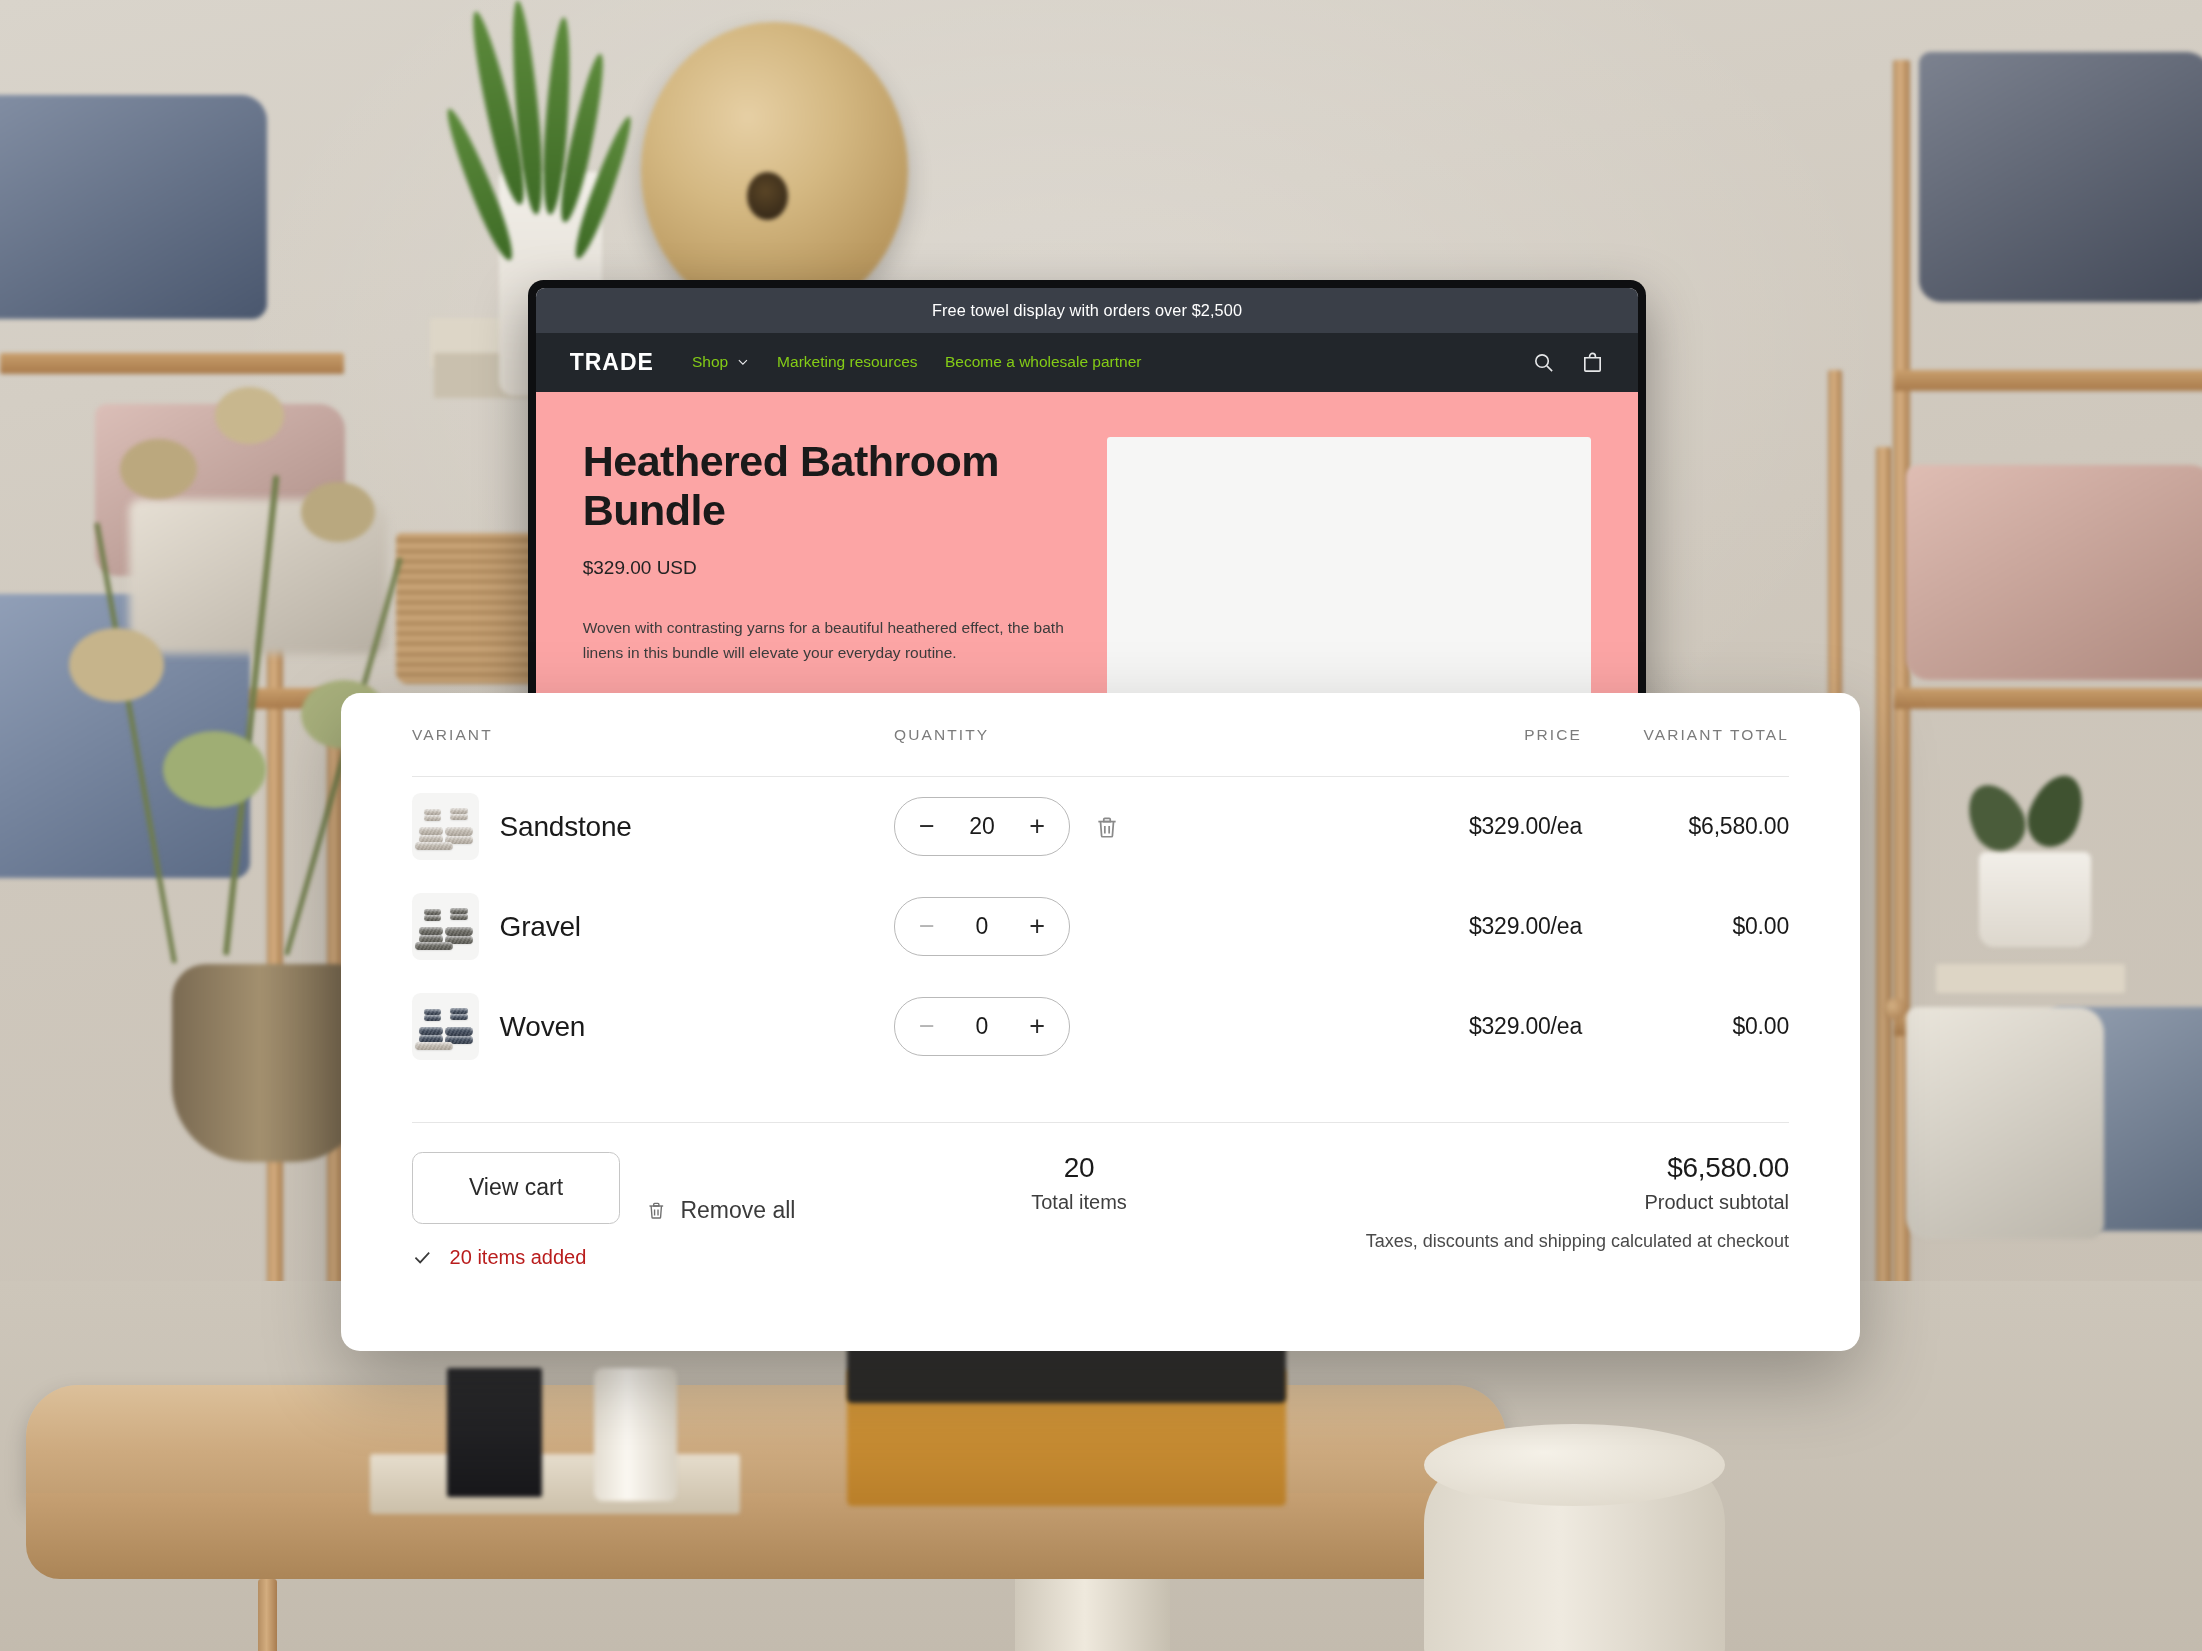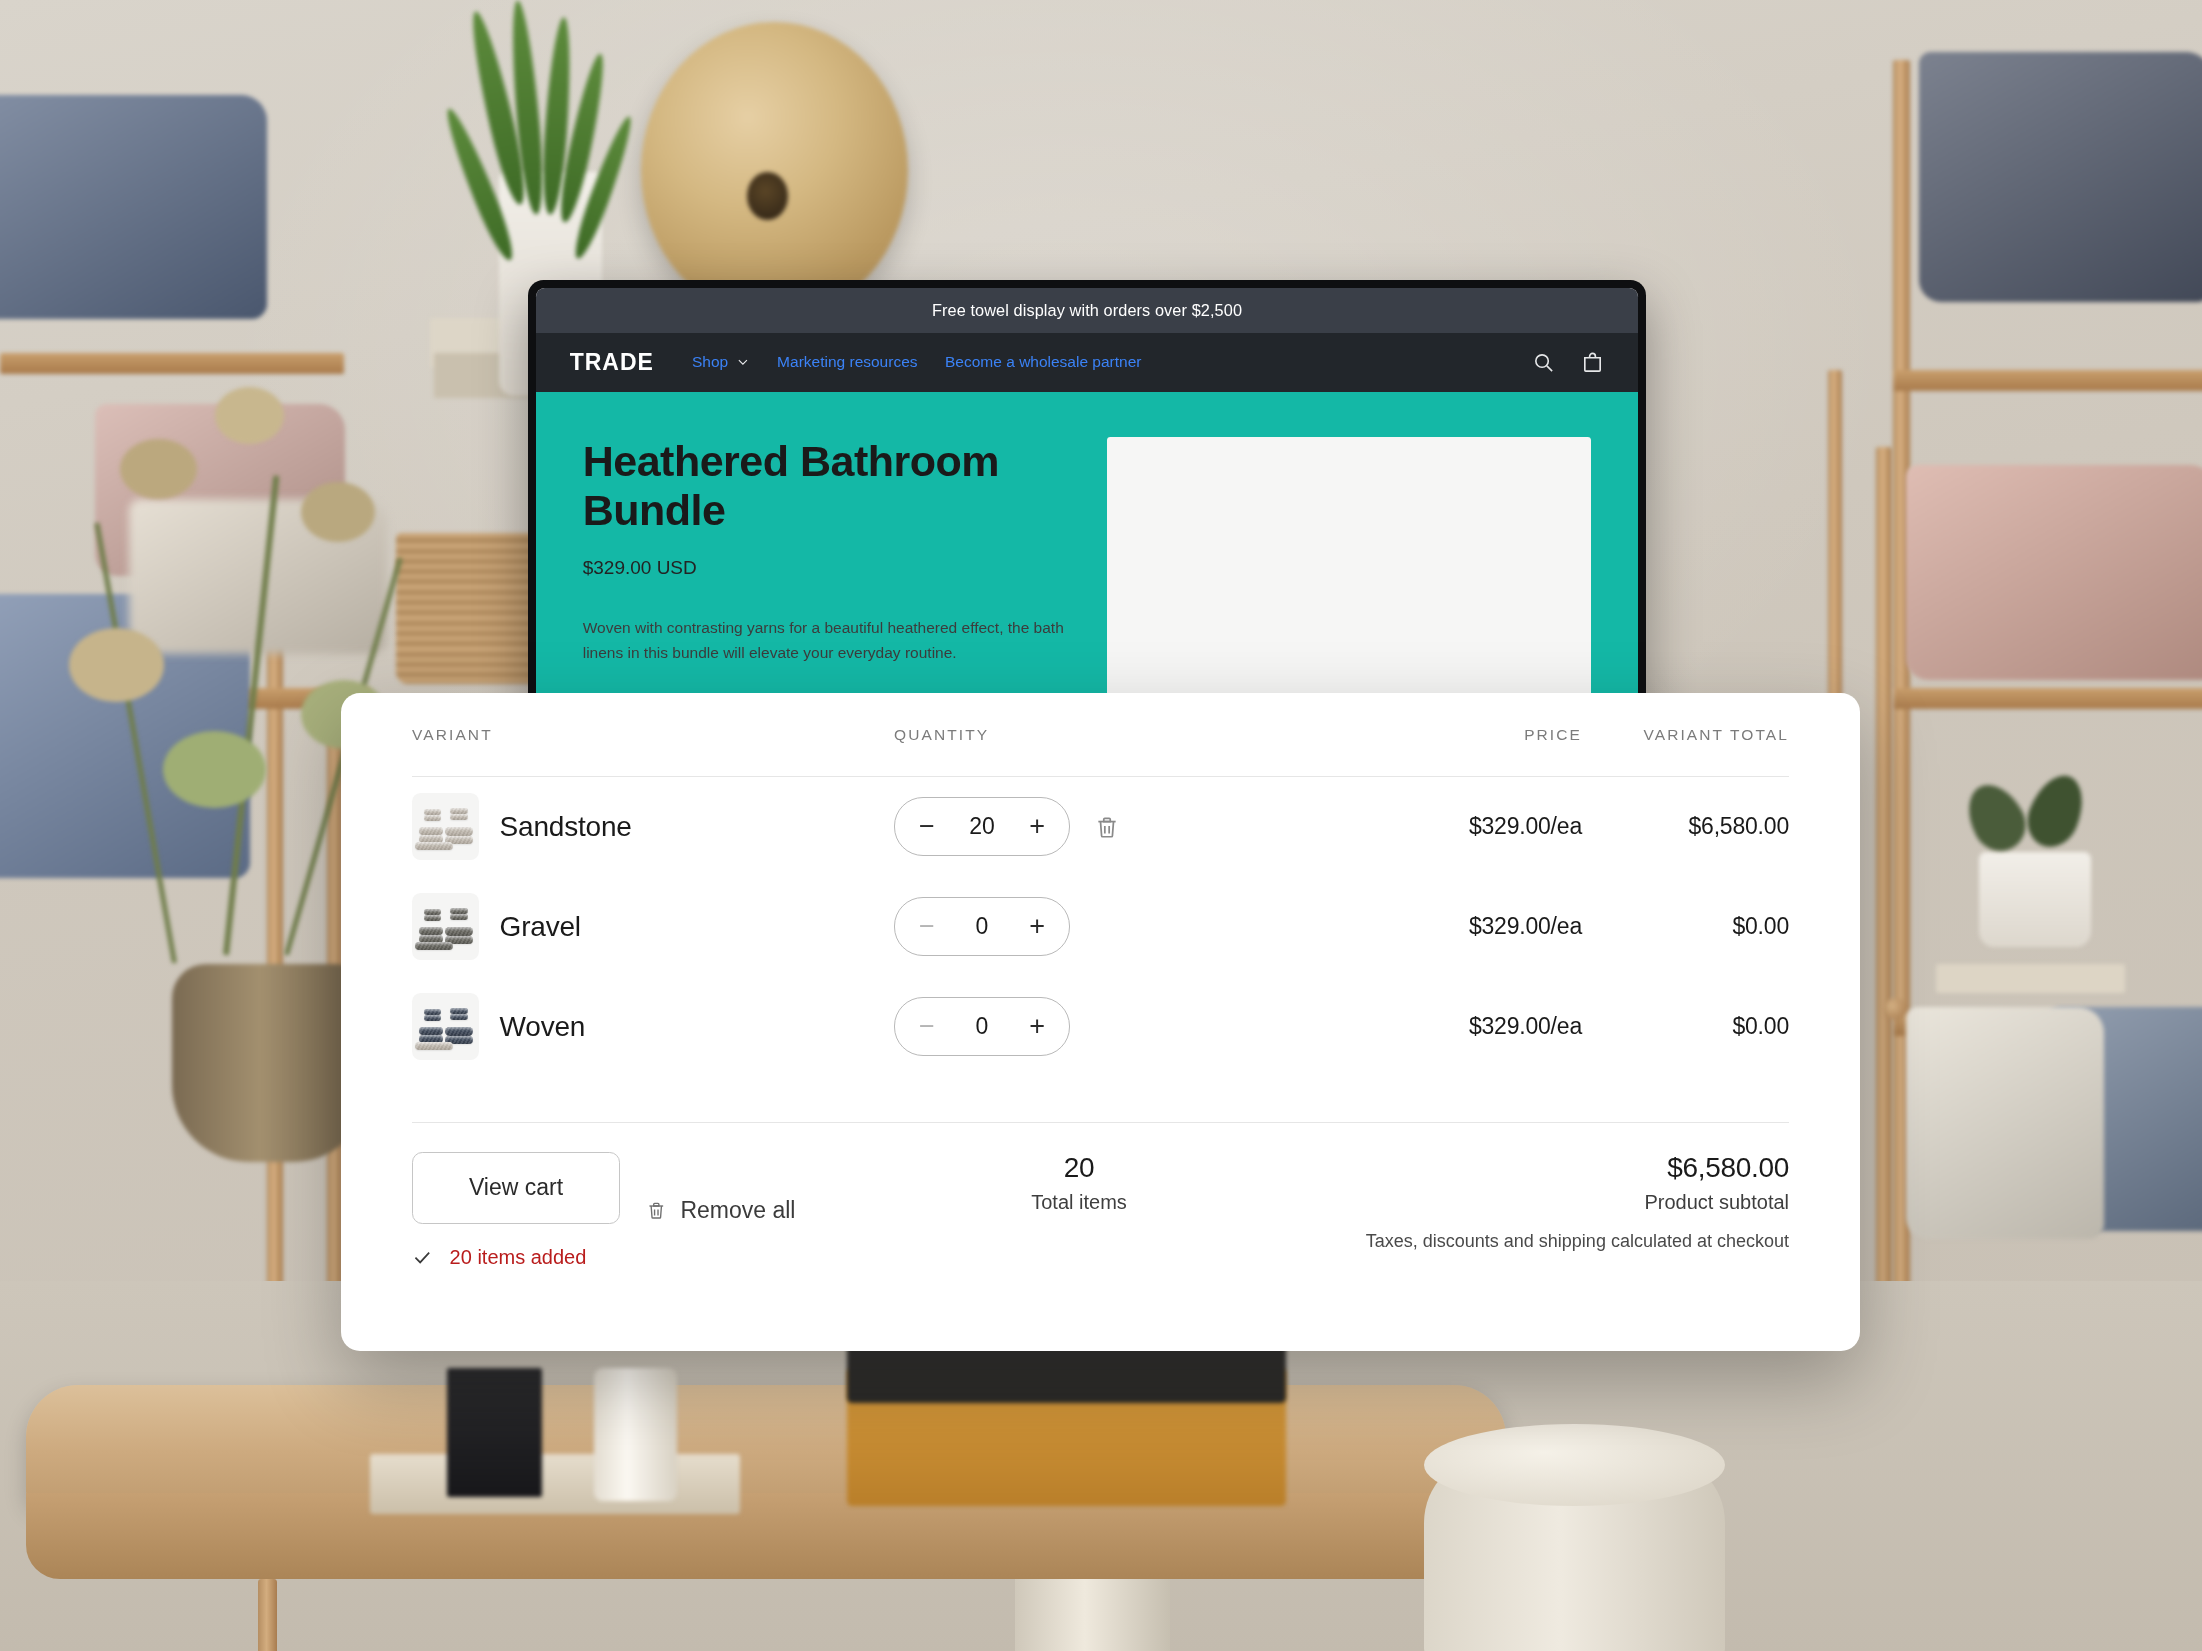--- a/index.html
+++ b/index.html
@@ -170,29 +170,29 @@
     display: flex; align-items: center;
     padding: 0 34px;
     color: #ffffff;
   }
   .brand {
     font-size: 23px; font-weight: 700; letter-spacing: 1px;
     margin-right: 38px;
   }
   .navlinks { display: flex; align-items: center; gap: 27.5px; }
   .navlink {
-    font-size: 15.5px; color: #3b82f6; display: flex; align-items: center; gap: 7.7px;
+    font-size: 15.5px; color: #84cc16; display: flex; align-items: center; gap: 7.7px;
     white-space: nowrap;
   }
   .nav-right { margin-left: auto; display: flex; align-items: center; gap: 26px; }
   .nav-ico { width: 23px; height: 23px; color: #e6e7e9; display:block; }
 
   
   .page {
-    background: #14b8a6;
+    background: #fca5a5;
     display: flex;
     padding: 45px 47px 0 47px;
     gap: 21px;
   }
   .p-left { width: 503px; flex: none; }
   .p-title {
     font-size: 43px; line-height: 1.14; font-weight: 700; color: #1a1a1a;
     letter-spacing: -0.5px;
   }
   .p-price { margin-top: 22.4px; font-size: 19px; color: #232323; }

